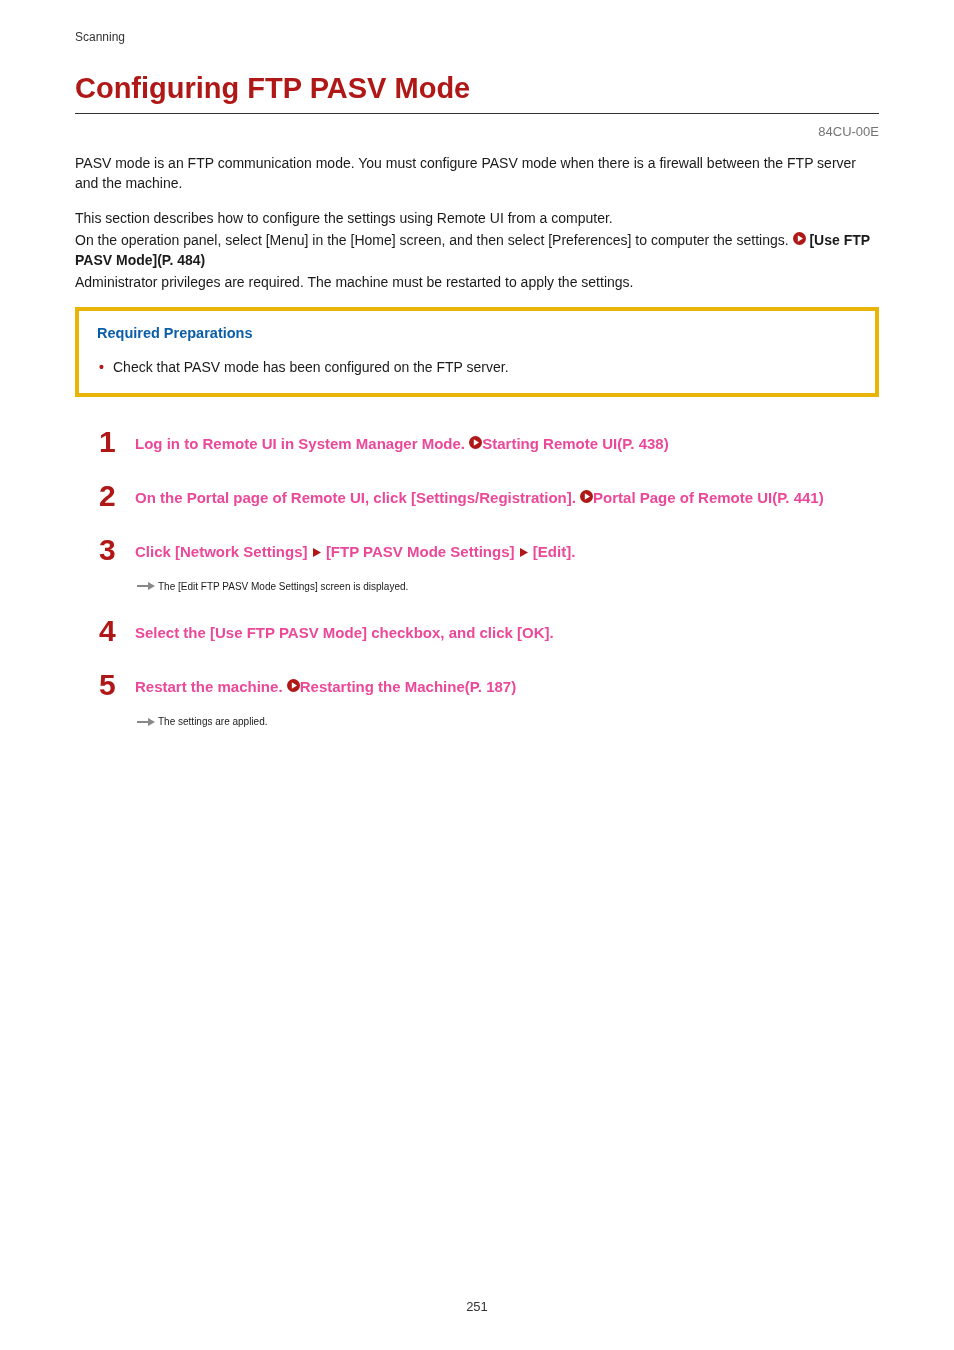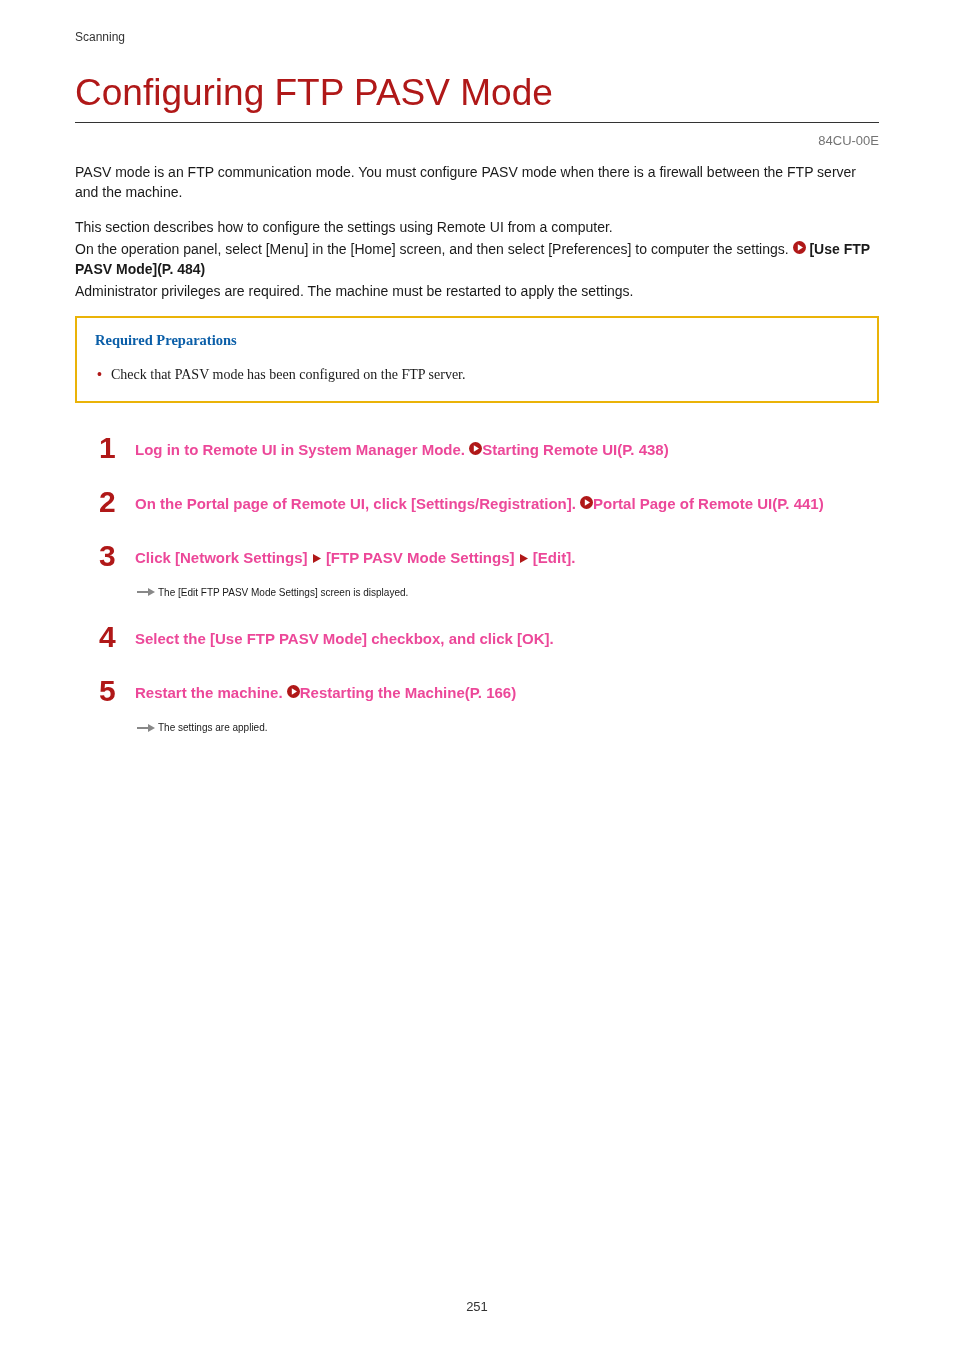--- a/index.html
+++ b/index.html
@@ -15,22 +15,22 @@
       padding: 30px 75px 0 75px;
     }
     .section-header {
       text-align: left;
       font-size: 12px;
       margin-bottom: 28px;
       color: #333;
     }
     h1 {
       color: #b01818;
-      font-size: 37px;
-      font-weight: normal;
+      font-size: 29px;
+      font-weight: bold;
       border-bottom: 1.5px solid #333;
       padding-bottom: 8px;
       margin-bottom: 10px;
     }
     .doc-code {
       text-align: right;
       font-size: 13px;
       color: #737373;
       margin-bottom: 14px;
     }
@@ -44,25 +44,24 @@
     .inline-icon {
       display: inline-flex;
       align-items: center;
       justify-content: center;
     }
     .crossref {
       font-weight: bold;
       color: #1a1a1a;
     }
     .prep-box {
-      border: 2px solid #eab308;
+      border: 4px solid #eab308;
       padding: 14px 18px 18px;
       margin-top: 8px;
       margin-bottom: 30px;
-      font-family: Liberation Serif, serif;
     }
     .prep-title {
       color: #0a5ea8;
       font-weight: bold;
       font-size: 14.5px;
       margin-bottom: 18px;
     }
     .prep-list {
       list-style: none;
       font-size: 14px;
@@ -229,21 +228,21 @@
   <div class="step">
     <div class="step-num">5</div>
     <div class="step-body">
       <div class="step-title">
         <span>Restart the machine. </span>
         <span class="inline-icon link-icon">
           <svg width="13" height="13" viewBox="0 0 13 13">
               <circle cx="6.5" cy="6.5" r="6.5" fill="#b01818"></circle>
               <polygon points="4.8,3.2 10,6.5 4.8,9.8" fill="#fff"></polygon>
             </svg>
-        </span><span>Restarting the Machine(P. 166)</span>
+        </span><span>Restarting the Machine(P. 187)</span>
       </div>
       <div class="step-sub">
         <span class="result-arrow">
           <svg width="18" height="8" viewBox="0 0 18 8">
               <rect x="0" y="3" width="11" height="2" fill="#888"></rect>
               <polygon points="11,0 18,4 11,8" fill="#888"></polygon>
             </svg>
         </span><span>The settings are applied.</span>
       </div>
     </div>

